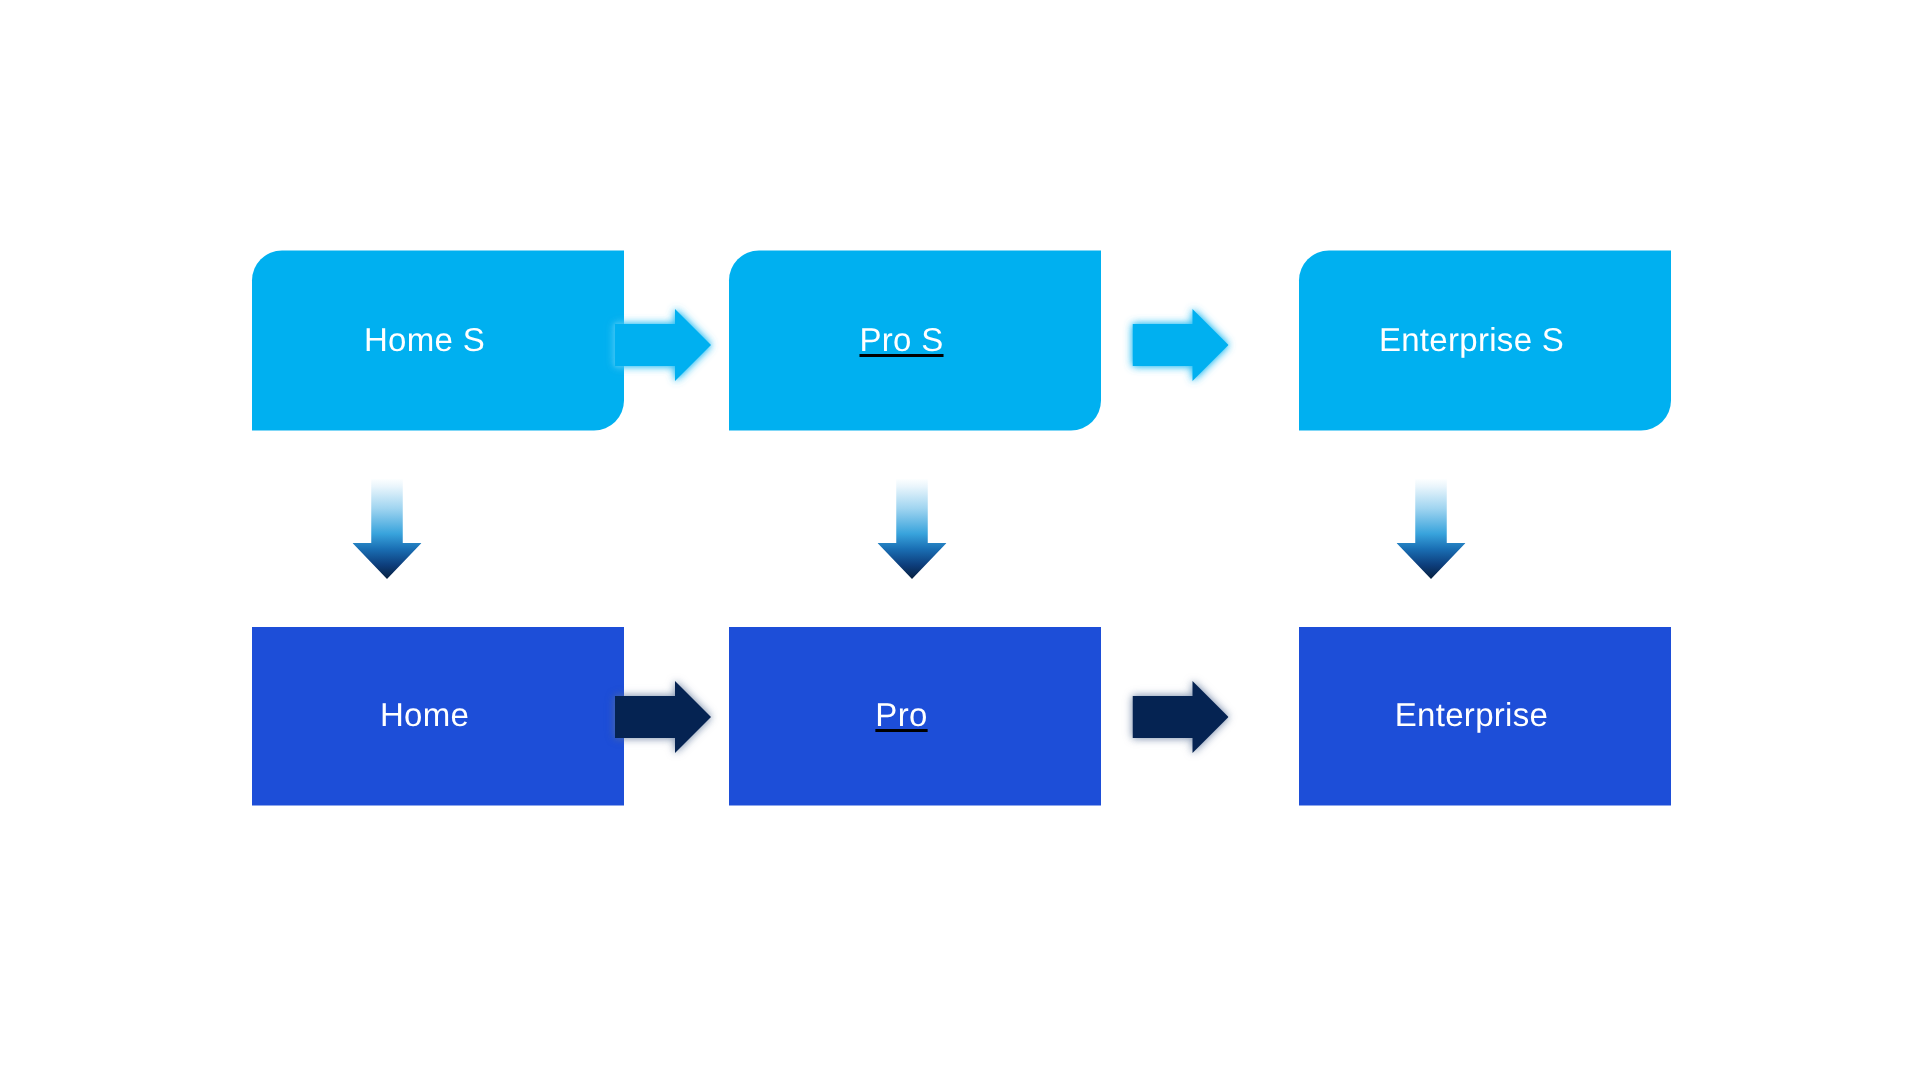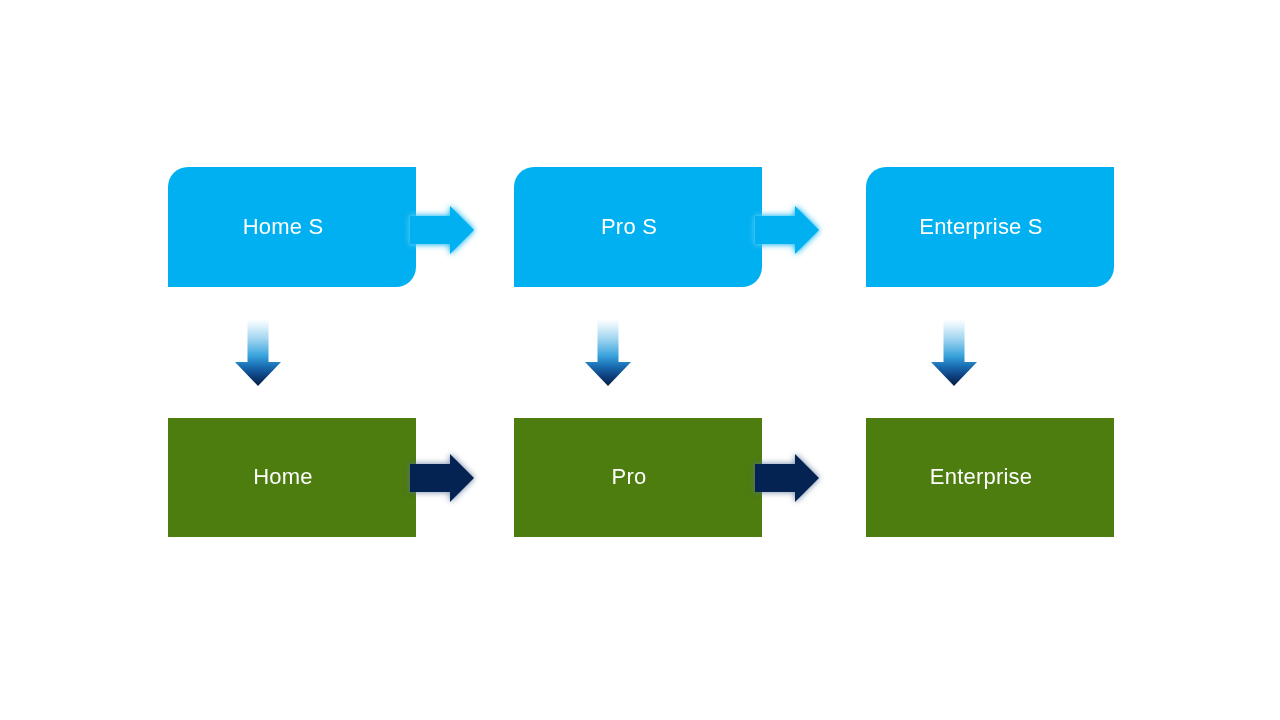--- a/index.html
+++ b/index.html
@@ -5,22 +5,22 @@
   html,body { margin:0; padding:0; background:#ffffff; }
   .canvas {
     position:relative; width:1280px; height:720px; background:#ffffff;
     overflow:hidden; font-family:"Liberation Sans", sans-serif;
   }
   .box {
     position:absolute; width:248px;
     display:flex; align-items:center; justify-content:center;
   }
   .box.top    { top:167px; height:120px; background:#00B0F0; border-radius:20px 0 20px 0; }
-  .box.bottom { top:418px; height:119px; background:#4d7c0f; }
-  .c0 { left:148px;margin-left:20px; } .c1 { left:514px; } .c2 { left:832px;margin-left:34px; }
+  .box.bottom { top:418px; height:119px; background:#1d4ed8; }
+  .c0 { left:148px;margin-left:20px; } .c1 { left:486px;text-decoration:underline; } .c2 { left:832px;margin-left:34px; }
   .label {
     color:#ffffff; font-size:22px; line-height:1.2; white-space:nowrap;
     transform:translateX(-9px); letter-spacing:0.2px;
   }
   .arrow-right { position:absolute; width:64px; height:48px; }
   .ar-top    { top:206px; }
   .ar-bottom { top:454px; }
   .ar-gap0 { left:410px; }
   .ar-gap1 { left:755px; }
   .glow-light svg {

